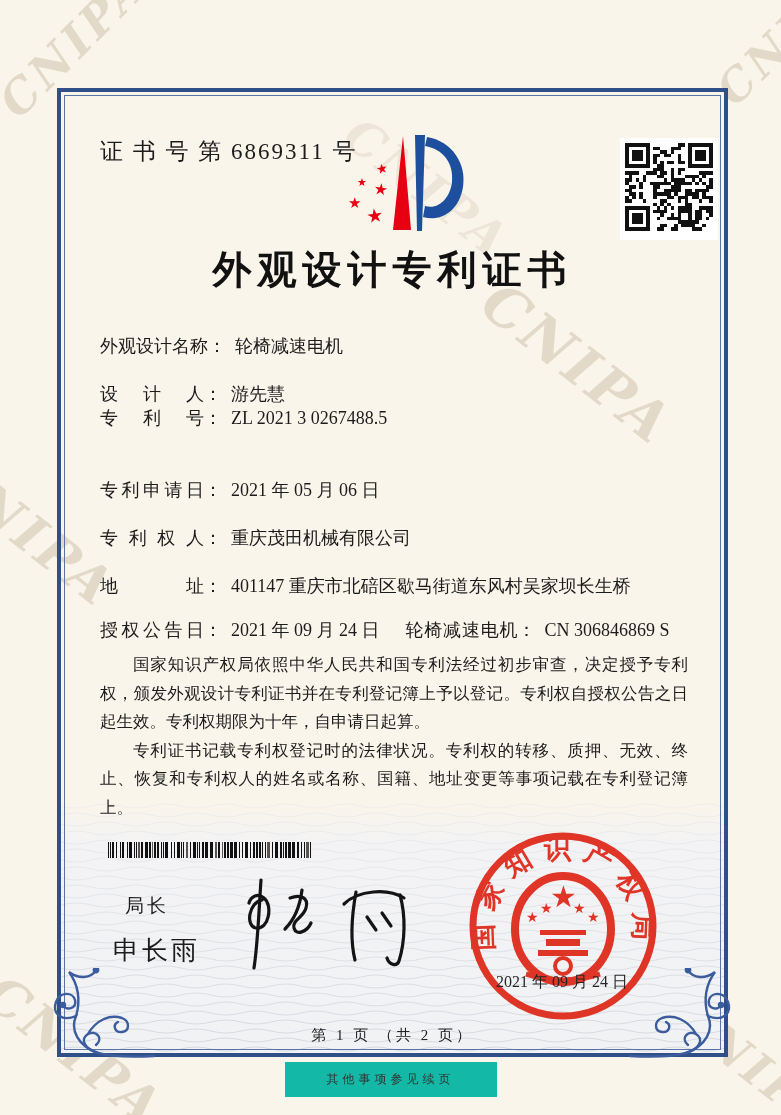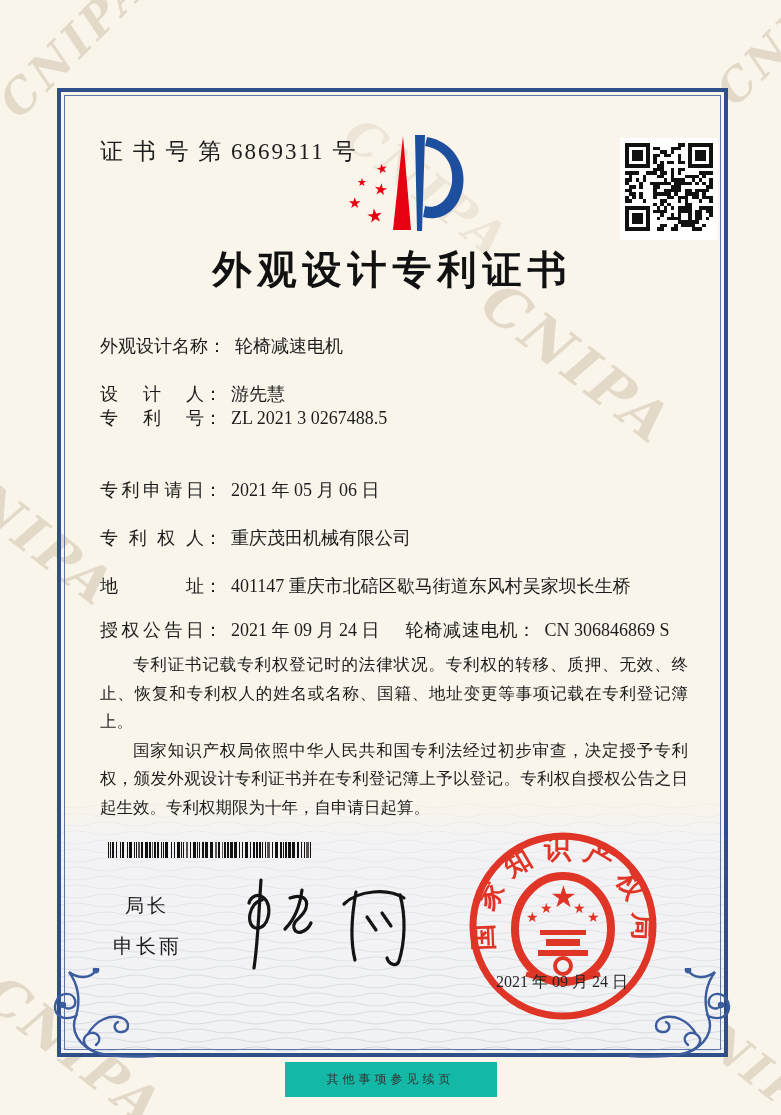--- a/index.html
+++ b/index.html
@@ -35,21 +35,21 @@
   }
   .frow{position:absolute;left:100px;font-size:18px;white-space:nowrap;}
   .flabel{display:inline-block;width:104px;text-align:justify;text-align-last:justify;vertical-align:bottom;}
   .flabel.wide{width:auto;text-align-last:auto;}
   .fvalue{margin-left:9px;}
   .fgroup2{margin-left:26px;}
   .paras{position:absolute;left:100px;top:651px;width:588px;font-size:16.5px;line-height:28.5px;text-align:justify;}
   .paras p{margin:0;text-indent:2em;}
   #barcode{position:absolute;left:108px;top:842px;z-index:2;}
   .sig-title{position:absolute;left:113px;top:893px;font-size:19px;font-family:"Liberation Sans","DejaVu Sans",sans-serif;letter-spacing:3px;margin-left:12px;}
-  .sig-name{position:absolute;left:113px;top:933px;font-size:20px;font-family:"Liberation Sans","DejaVu Sans",sans-serif;letter-spacing:3px;}
+  .sig-name{position:absolute;left:113px;top:933px;font-size:26px;font-family:"Liberation Sans","DejaVu Sans",sans-serif;letter-spacing:3px;}
   #signature{position:absolute;left:228px;top:868px;}
   #seal{position:absolute;left:460px;top:830px;opacity:.95;}
   .page-indicator{position:absolute;left:57px;top:1026px;width:671px;text-align:center;font-size:15px;letter-spacing:3px;color:#222;}
   .footer-note{
     position:absolute;left:50%;top:1062px;transform:translateX(-50%);
     background:#14b8a6;padding:9px 42px;font-size:12px;letter-spacing:4px;color:#333;z-index:2;
     font-family:"Liberation Serif","DejaVu Serif",serif;
   }
 </style>
 </head>
@@ -369,22 +369,22 @@
     <span class="flabel">专利权人</span><span>：</span><span class="fvalue">重庆茂田机械有限公司</span>
   </div>
   <div class="frow" style="top:574px;">
     <span class="flabel">地址</span><span>：</span><span class="fvalue">401147 重庆市北碚区歇马街道东风村吴家坝长生桥</span>
   </div>
   <div class="frow" style="top:618px;">
     <span><span class="flabel">授权公告日</span><span>：</span><span class="fvalue">2021 年 09 月 24 日</span></span><span class="fgroup2"><span class="flabel" style="width:112px;">轮椅减速电机</span><span>：</span><span class="fvalue">CN 306846869 S</span></span>
   </div>
 
   <div class="paras">
+    <p>国家知识产权局依照中华人民共和国专利法经过初步审查，决定授予专利权，颁发外观设计专利证书并在专利登记簿上予以登记。专利权自授权公告之日起生效。专利权期限为十年，自申请日起算。</p>
     <p>专利证书记载专利权登记时的法律状况。专利权的转移、质押、无效、终止、恢复和专利权人的姓名或名称、国籍、地址变更等事项记载在专利登记簿上。</p>
-    <p>国家知识产权局依照中华人民共和国专利法经过初步审查，决定授予专利权，颁发外观设计专利证书并在专利登记簿上予以登记。专利权自授权公告之日起生效。专利权期限为十年，自申请日起算。</p>
   </div>
 
   <svg id="barcode" width="206" height="16" viewBox="0 0 206 16">
       <rect x="0" y="0" width="1" height="16" fill="#111"></rect>
       <rect x="2" y="0" width="1" height="16" fill="#111"></rect>
       <rect x="4" y="0" width="2" height="16" fill="#111"></rect>
       <rect x="8" y="0" width="1" height="16" fill="#111"></rect>
       <rect x="12" y="0" width="1" height="16" fill="#111"></rect>
       <rect x="14" y="0" width="2" height="16" fill="#111"></rect>
       <rect x="19" y="0" width="1" height="16" fill="#111"></rect>
@@ -475,15 +475,16 @@
       <text x="127" y="92" font-size="14" stroke="none">★</text>
       <rect x="80" y="100" width="46" height="5" stroke="none"></rect>
       <rect x="86" y="109" width="34" height="7" stroke="none"></rect>
       <rect x="78" y="120" width="50" height="6" stroke="none"></rect>
       <circle cx="103" cy="136" r="8" fill="none" stroke-width="4"></circle>
       <path d="M66,144 Q103,156 140,144" fill="none" stroke-width="5"></path>
     </g>
     <text x="102" y="157" text-anchor="middle" font-size="16" fill="#1a1a1a" font-family="'Liberation Serif','DejaVu Serif',serif">2021 年 09 月 24 日</text>
   </svg>
 
+  <div class="page-indicator">第 1 页 （共 2 页）</div>
 </div>
 
 <div class="footer-note">其他事项参见续页</div>
 
 </body></html>

